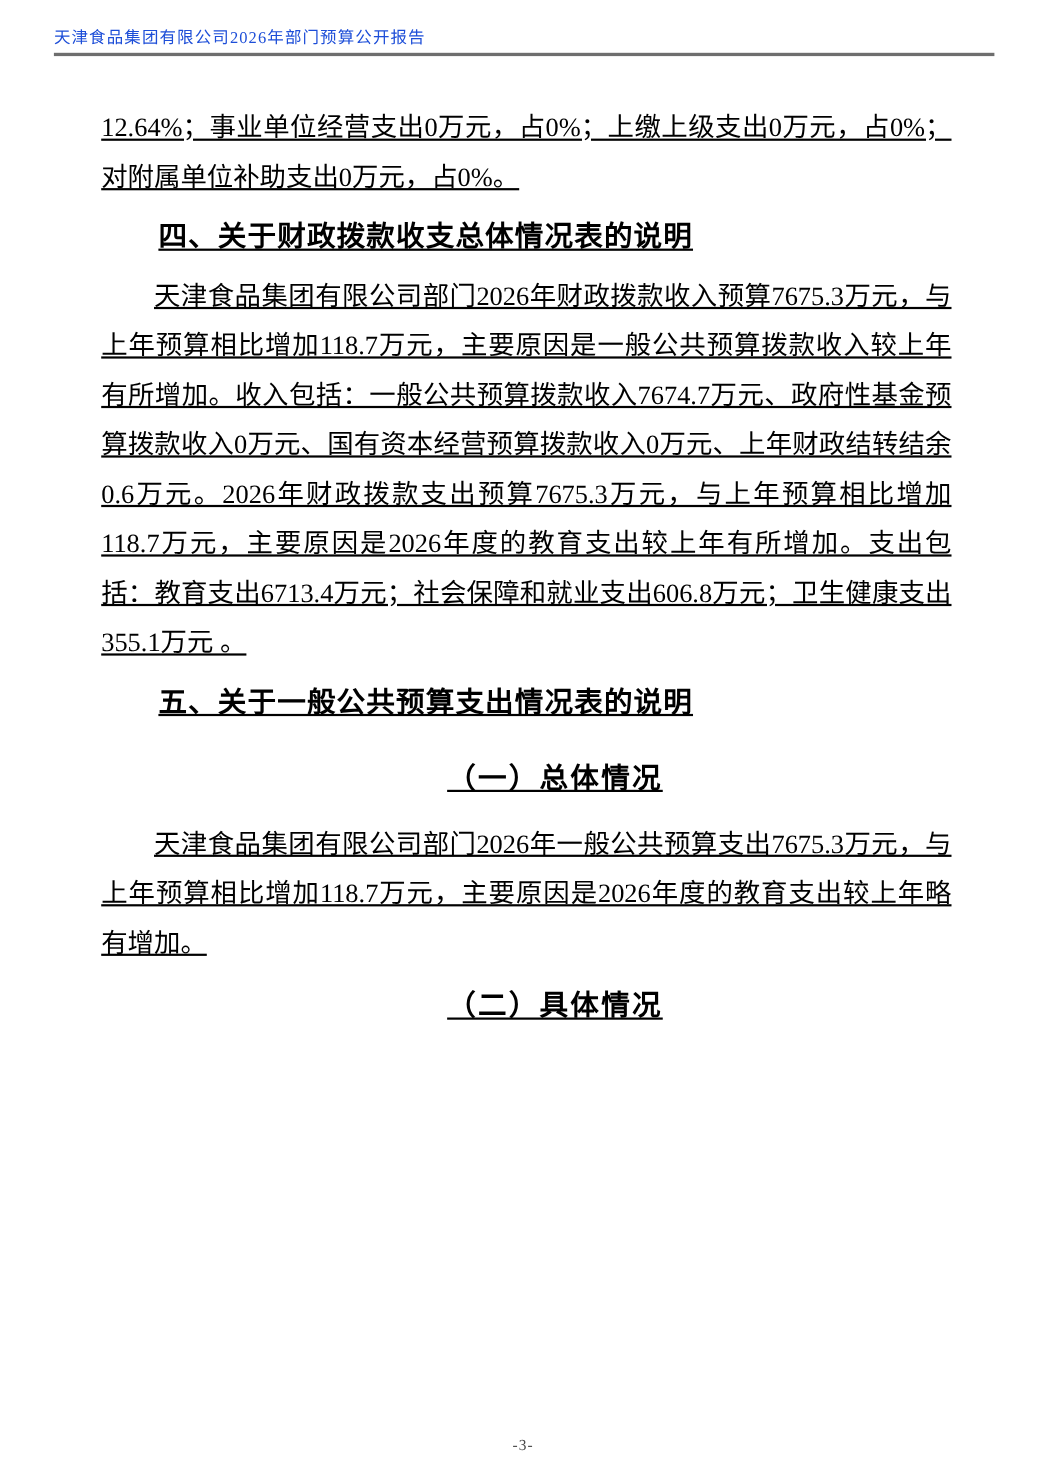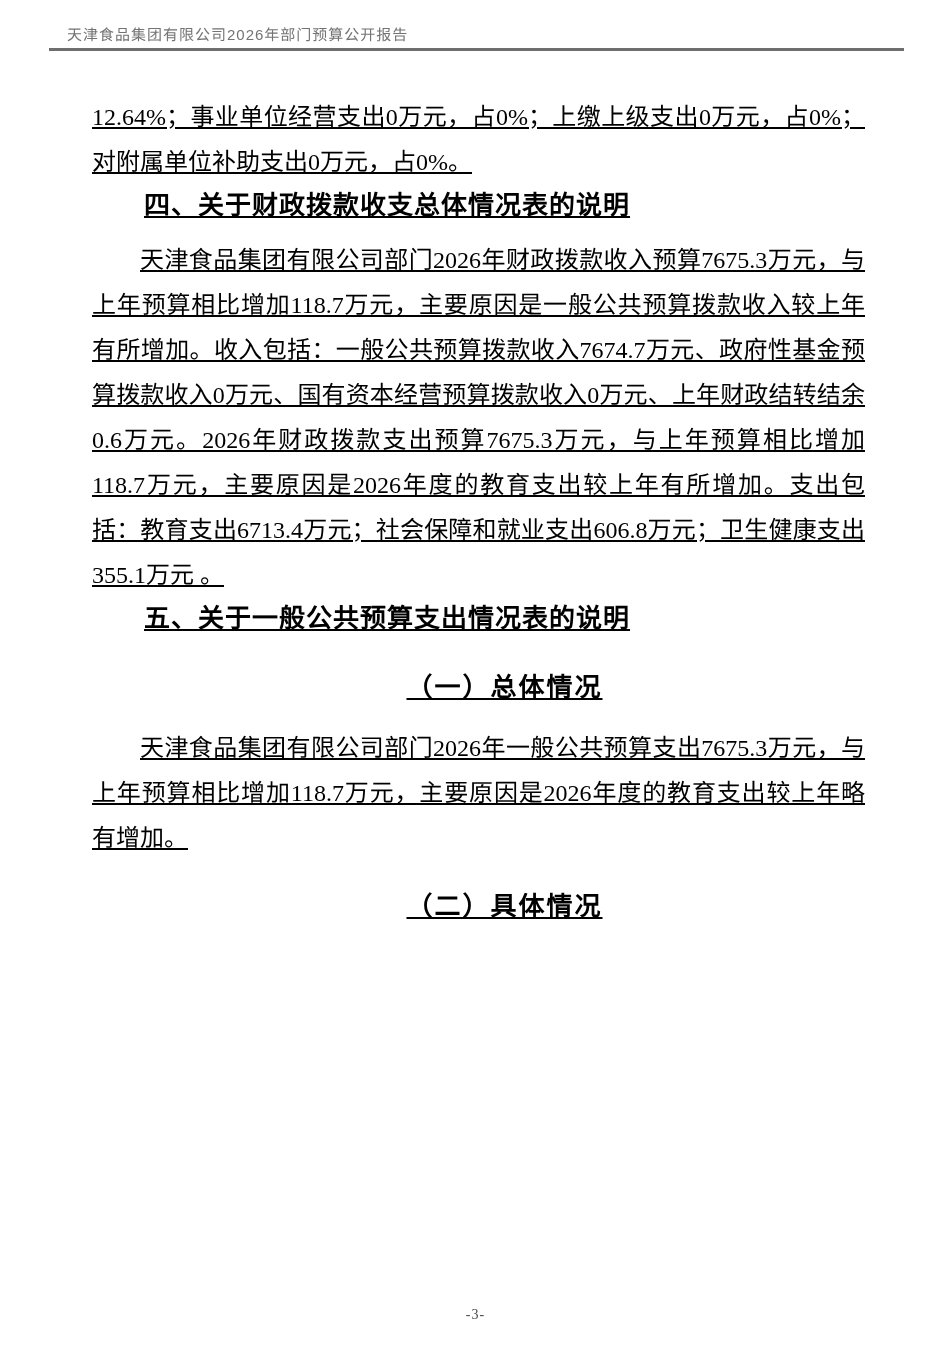--- a/index.html
+++ b/index.html
@@ -20,24 +20,23 @@
   
   .doc-header {
     position: absolute;
     top: 26px;
     left: 49px;
     right: 47px;
   }
   .doc-header-title {
     font-size: 15px;
     line-height: 18px;
-    color: #737373;
+    color: #1d4ed8;
     letter-spacing: 1px;
-    font-family: Liberation Sans, sans-serif;
-    margin-left: 18px;
+    font-family: Liberation Serif, serif;
   }
   .doc-header-rule {
     margin-top: 4px;
     height: 3px;
     background: #6e6e6e;
   }
 
   
   .doc-body {
     position: absolute;
@@ -51,41 +50,41 @@
     text-decoration: underline;
   }
   .para {
     margin: 0;
     text-indent: 2em;
   }
   .para.continuation {
     text-indent: 0;
   }
   .section-heading {
-    margin: 2px 0 15px 0;
+    margin: 12px 0 15px 0;
     font-family: "Liberation Sans", "DejaVu Sans", sans-serif;
     font-size: 26px;
     font-weight: 700;
     line-height: 36px;
     text-indent: 2em;
     text-align: left;
     letter-spacing: 1px;
   }
   .sub-heading {
     margin: 34px 0 20px 0;
     font-family: "Liberation Serif", "DejaVu Serif", serif;
     font-size: 26px;
     font-weight: 700;
     line-height: 36px;
     text-indent: 2em;
     text-align: center;
     letter-spacing: 2px;
   }
   .sub-heading.tight {
-    margin-top: 28px;
+    margin-top: 16px;
   }
 
   
   .doc-footer {
     position: absolute;
     top: 1305px;
     left: 0;
     right: 0;
     text-align: center;
   }

